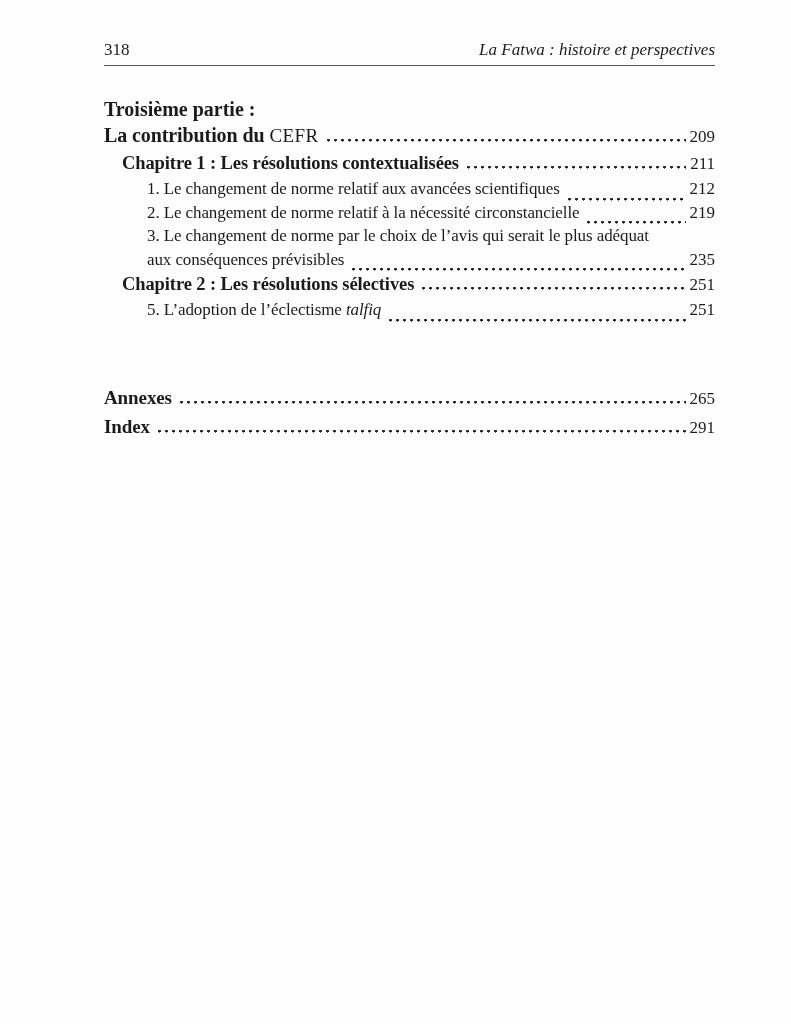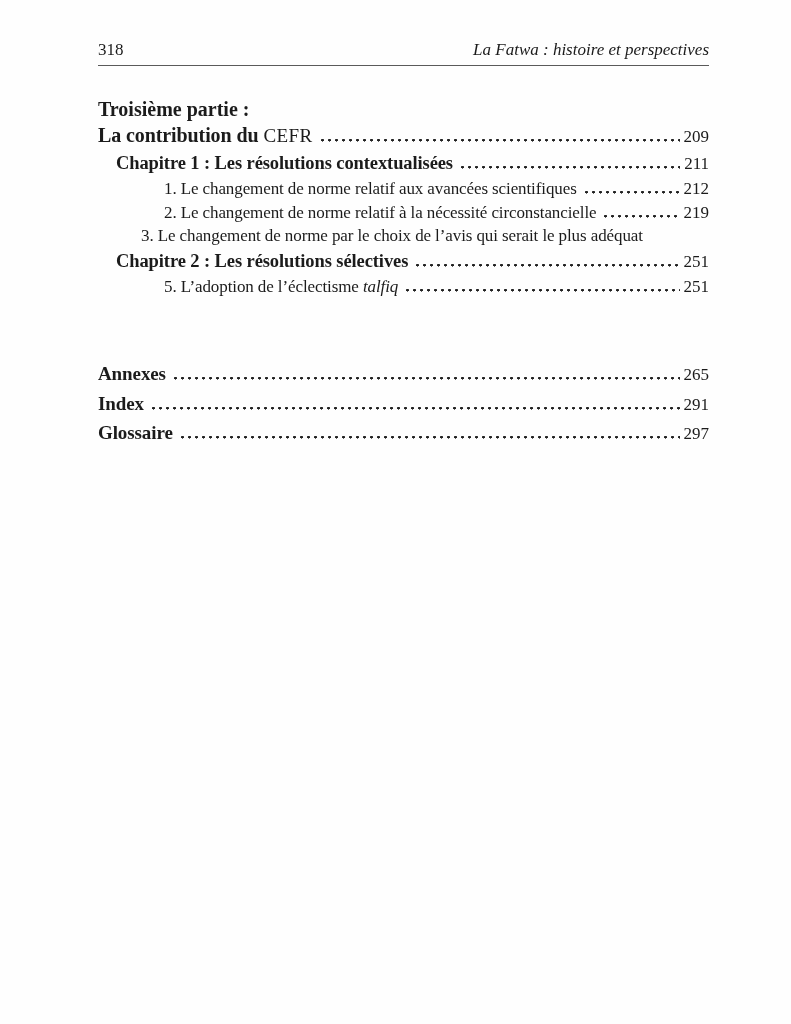--- a/index.html
+++ b/index.html
@@ -15,21 +15,21 @@
     color: #1b1b1b;
   }
   .page {
     position: relative;
     width: 791px;
     height: 1024px;
     background: #fefefe;
   }
   .content {
     position: absolute;
-    left: 98px;
+    left: 104px;
     top: 40px;
     width: 611px;
   }
 
   
   .running-header {
     display: flex;
     justify-content: space-between;
     align-items: baseline;
     border-bottom: 1px solid #5a5a5a;
@@ -57,21 +57,21 @@
     background-size: 7px 4px;
     background-repeat: repeat-x;
     background-position: 0 100%;
   }
 
   .part-line1 { font-size: 20px; font-weight: bold; line-height: 26px; margin-top: 30px; }
   .part-row   { font-size: 20px; line-height: 26px; }
   .acr { font-size: 19px; font-weight: normal; letter-spacing: 0.4px; }
 
   .chap-row { margin-left: 18px; font-size: 18.5px; line-height: 27px; }
-  .item-row { margin-left: 66px; font-size: 17px; line-height: 23.5px; }
+  .item-row { margin-left: 43px; font-size: 17px; line-height: 23.5px; align-items: flex-end; }
   .item-cont-line1 { margin-left: 43px; font-size: 17px; line-height: 23.5px; white-space: nowrap; letter-spacing: -0.1px; }
   .italic { font-style: italic; }
 
   
   .backmatter { margin-top: 62px; }
   .bm-row { font-size: 19px; line-height: 28.5px; }
 </style>
 </head>
 <body>
 
@@ -105,20 +105,25 @@
         <span class="pg">212</span>
       </div>
 
       <div class="row item-row">
         <span class="lbl">2. Le changement de norme relatif à la nécessité circonstancielle</span>
         <span class="leader"></span>
         <span class="pg">219</span>
       </div>
 
       <div class="item-cont-line1">3. Le changement de norme par le choix de l’avis qui serait le plus adéquat</div>
+      <div class="row item-row">
+        <span class="lbl">aux conséquences prévisibles</span>
+        <span class="leader"></span>
+        <span class="pg">235</span>
+      </div>
 
       <div class="row chap-row">
         <span class="lbl bold">Chapitre 2 : Les résolutions sélectives</span>
         <span class="leader"></span>
         <span class="pg">251</span>
       </div>
 
       <div class="row item-row">
         <span class="lbl"><span>5. L’adoption de l’éclectisme </span><span class="italic">talfiq</span></span>
         <span class="leader"></span>
@@ -135,23 +140,18 @@
         <span class="pg">265</span>
       </div>
 
 
       <div class="row bm-row">
         <span class="lbl bold">Index</span>
         <span class="leader"></span>
         <span class="pg">291</span>
       </div>
 
-      <div class="row bm-row">
-        <span class="lbl bold">Glossaire</span>
-        <span class="leader"></span>
-        <span class="pg">297</span>
-      </div>
 
 
     </div>
 
   </div>
 </div>
 
 </body></html>

